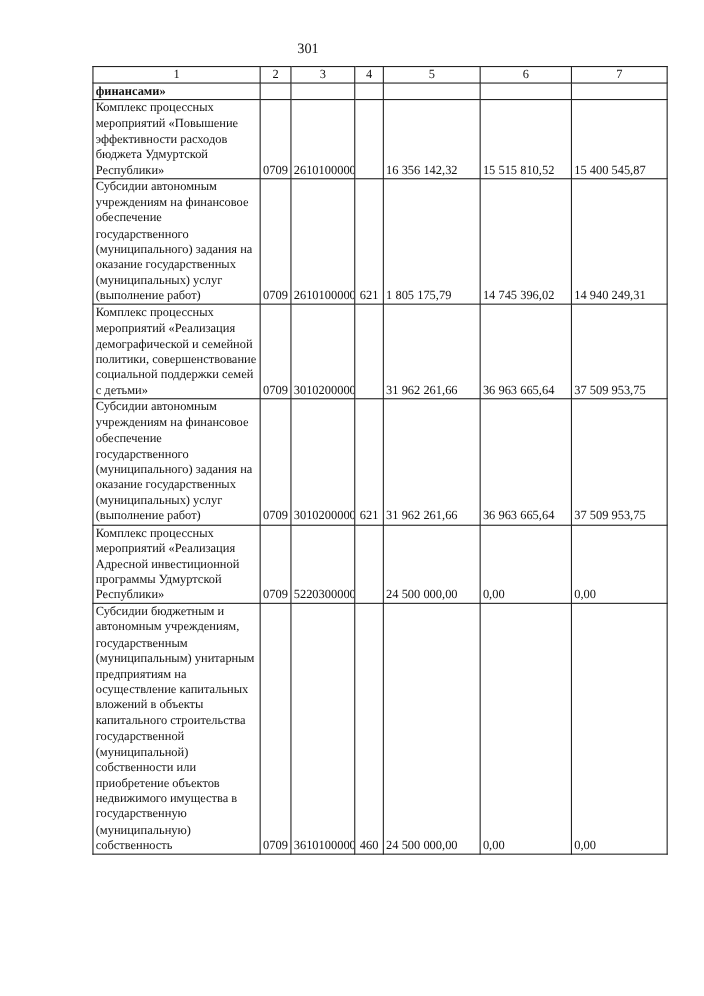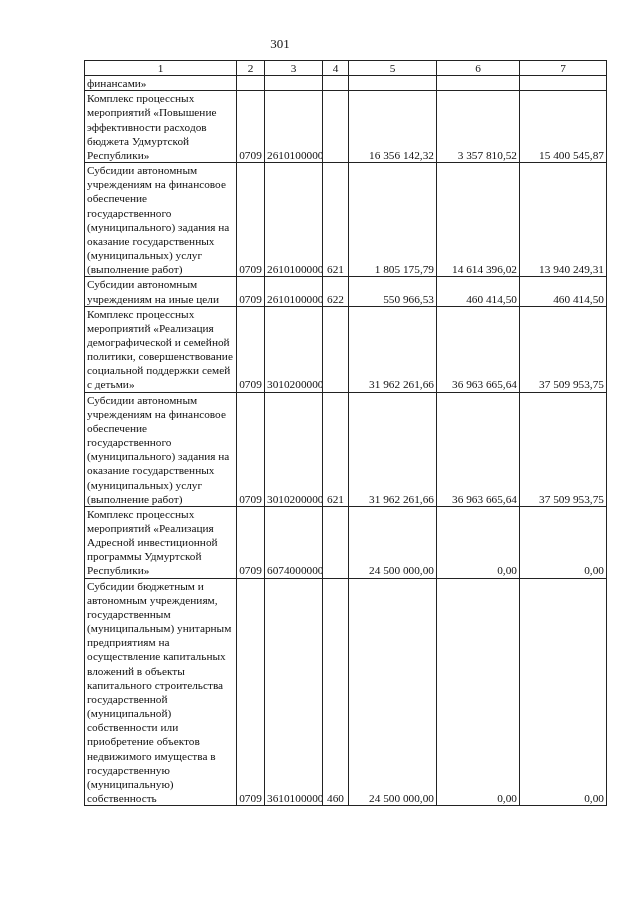--- a/index.html
+++ b/index.html
@@ -7,22 +7,22 @@
          font-family: "Liberation Serif", "DejaVu Serif", serif; color: #111; }
   .page-number { position: absolute; top: 36px; left: 0; width: 560px; text-align: center;
                  font-size: 13px; }
   table.budget { position: absolute; left: 84px; top: 60px; border-collapse: collapse;
                  table-layout: fixed; width: 522px; font-size: 11.3px; line-height: 14.15px; }
   table.budget td { border: 1px solid #222; padding: 0 2px; vertical-align: bottom;
                     white-space: nowrap; overflow: hidden; }
   table.budget tr.hdr td { text-align: center; vertical-align: middle; height: 13px; }
   td.c1 { white-space: normal !important; text-align: left; }
   td.c2, td.c3, td.c4 { text-align: center; margin-left: 29px; }
-  td.num { text-align: right; }
-  tr.bold td { font-weight: normal; }
+  td.num { text-align: left; }
+  tr.bold td { font-weight: bold; }
 </style>
 </head>
 <body>
 
 <div class="page-number">301</div>
 
 <table class="budget">
   <colgroup>
     <col style="width:152px">
       <col style="width:28px">
@@ -50,40 +50,31 @@
         <td class="num"></td>
         <td class="num"></td>
         <td class="num"></td>
       </tr>
       <tr>
         <td class="c1">Комплекс процессных мероприятий «Повышение эффективности расходов бюджета Удмуртской Республики»</td>
         <td class="c2">0709</td>
         <td class="c3">2610100000</td>
         <td class="c4"></td>
         <td class="num">16 356 142,32</td>
-        <td class="num">3 357 810,52</td>
+        <td class="num">15 515 810,52</td>
         <td class="num">15 400 545,87</td>
       </tr>
       <tr>
         <td class="c1">Субсидии автономным учреждениям на финансовое обеспечение государственного (муниципального) задания на оказание государственных (муниципальных) услуг (выполнение работ)</td>
         <td class="c2">0709</td>
         <td class="c3">2610100000</td>
         <td class="c4">621</td>
         <td class="num">1 805 175,79</td>
-        <td class="num">14 614 396,02</td>
-        <td class="num">13 940 249,31</td>
-      </tr>
-      <tr>
-        <td class="c1">Субсидии автономным учреждениям на иные цели</td>
-        <td class="c2">0709</td>
-        <td class="c3">2610100000</td>
-        <td class="c4">622</td>
-        <td class="num">550 966,53</td>
-        <td class="num">460 414,50</td>
-        <td class="num">460 414,50</td>
+        <td class="num">14 745 396,02</td>
+        <td class="num">14 940 249,31</td>
       </tr>
       <tr>
         <td class="c1">Комплекс процессных мероприятий «Реализация демографической и семейной политики, совершенствование социальной поддержки семей с детьми»</td>
         <td class="c2">0709</td>
         <td class="c3">3010200000</td>
         <td class="c4"></td>
         <td class="num">31 962 261,66</td>
         <td class="num">36 963 665,64</td>
         <td class="num">37 509 953,75</td>
       </tr>
@@ -92,21 +83,21 @@
         <td class="c2">0709</td>
         <td class="c3">3010200000</td>
         <td class="c4">621</td>
         <td class="num">31 962 261,66</td>
         <td class="num">36 963 665,64</td>
         <td class="num">37 509 953,75</td>
       </tr>
       <tr>
         <td class="c1">Комплекс процессных мероприятий «Реализация Адресной инвестиционной программы Удмуртской Республики»</td>
         <td class="c2">0709</td>
-        <td class="c3">6074000000</td>
+        <td class="c3">5220300000</td>
         <td class="c4"></td>
         <td class="num">24 500 000,00</td>
         <td class="num">0,00</td>
         <td class="num">0,00</td>
       </tr>
       <tr>
         <td class="c1">Субсидии бюджетным и автономным учреждениям, государственным (муниципальным) унитарным предприятиям на осуществление капитальных вложений в объекты капитального строительства государственной (муниципальной) собственности или приобретение объектов недвижимого имущества в государственную (муниципальную) собственность</td>
         <td class="c2">0709</td>
         <td class="c3">3610100000</td>
         <td class="c4">460</td>

